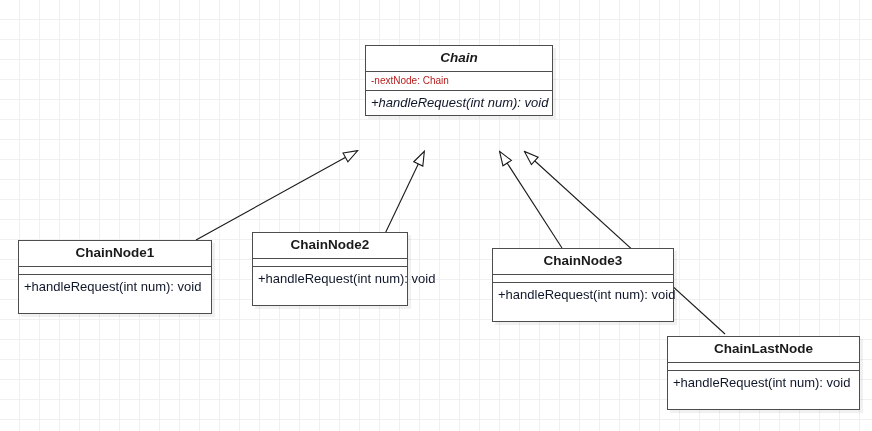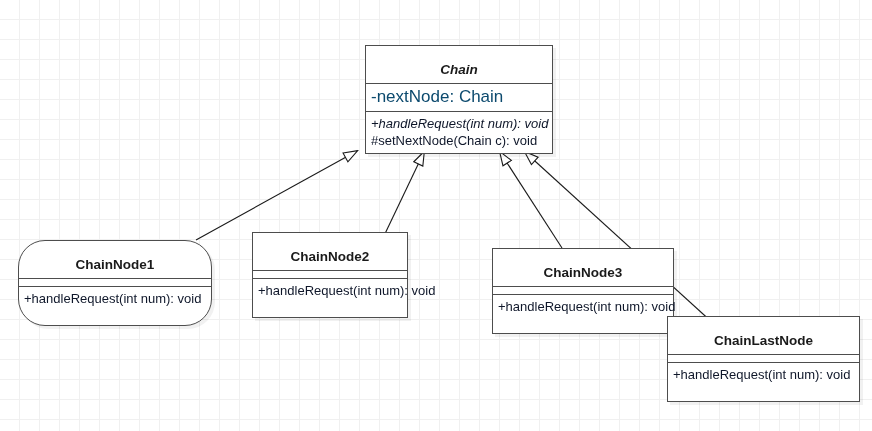--- a/index.html
+++ b/index.html
@@ -40,31 +40,30 @@
   }
   .uml-title {
     text-align: center;
     font-size: 13.5px;
     font-weight: bold;
     color: #1a1a1a;
     padding: 4px 6px 5px 6px;
     line-height: 1.15;
     border-bottom: 1.6px solid #4d4d4d;
     white-space: nowrap;
-    margin-top: 12px;
   }
   .uml-title.abstract {
     font-style: italic;
   }
   .uml-attrs {
     border-bottom: 1.6px solid #4d4d4d;
     padding: 2px 5px 3px 5px;
     min-height: 6px;
-    font-size: 17px;
-    color: #0c4a6e;
+    font-size: 10px;
+    color: #b91c1c;
     line-height: 1.3;
   }
   .uml-attrs.empty {
     padding: 0;
     height: 7px;
     min-height: 0;
   }
   .uml-ops {
     padding: 3px 5px 4px 5px;
     font-size: 13px;
@@ -102,25 +101,24 @@
     <line x1="725" y1="334" x2="525" y2="152" stroke="#1a1a1a" stroke-width="1.1" marker-end="url(#gen-arrow)"></line>
   </svg>
 
   <div class="uml-class" style="left:365px; top:45px; width:188px;">
     <div class="uml-title abstract">Chain</div>
     <div class="uml-attrs">
       <div class="uml-row">-nextNode: Chain</div>
     </div>
     <div class="uml-ops">
       <div class="uml-row abstract">+handleRequest(int num): void</div>
-      <div class="uml-row">#setNextNode(Chain c): void</div>
     </div>
   </div>
 
-  <div class="uml-class" style="left:18px; top:240px; width:194px;border-radius:27px;">
+  <div class="uml-class" style="left:18px; top:240px; width:194px;">
     <div class="uml-title">ChainNode1</div>
     <div class="uml-attrs empty"></div>
     <div class="uml-ops">
       <div class="uml-row">+handleRequest(int num): void</div>
       <div class="pad-bottom"></div>
     </div>
   </div>
 
   <div class="uml-class" style="left:252px; top:232px; width:156px;">
     <div class="uml-title">ChainNode2</div>
@@ -133,21 +131,21 @@
 
   <div class="uml-class" style="left:492px; top:248px; width:182px;">
     <div class="uml-title">ChainNode3</div>
     <div class="uml-attrs empty"></div>
     <div class="uml-ops">
       <div class="uml-row">+handleRequest(int num): void</div>
       <div class="pad-bottom"></div>
     </div>
   </div>
 
-  <div class="uml-class" style="left:667px; top:316px; width:193px;">
+  <div class="uml-class" style="left:667px; top:336px; width:193px;">
     <div class="uml-title">ChainLastNode</div>
     <div class="uml-attrs empty"></div>
     <div class="uml-ops">
       <div class="uml-row">+handleRequest(int num): void</div>
       <div class="pad-bottom"></div>
     </div>
   </div>
 
 </div>
 

